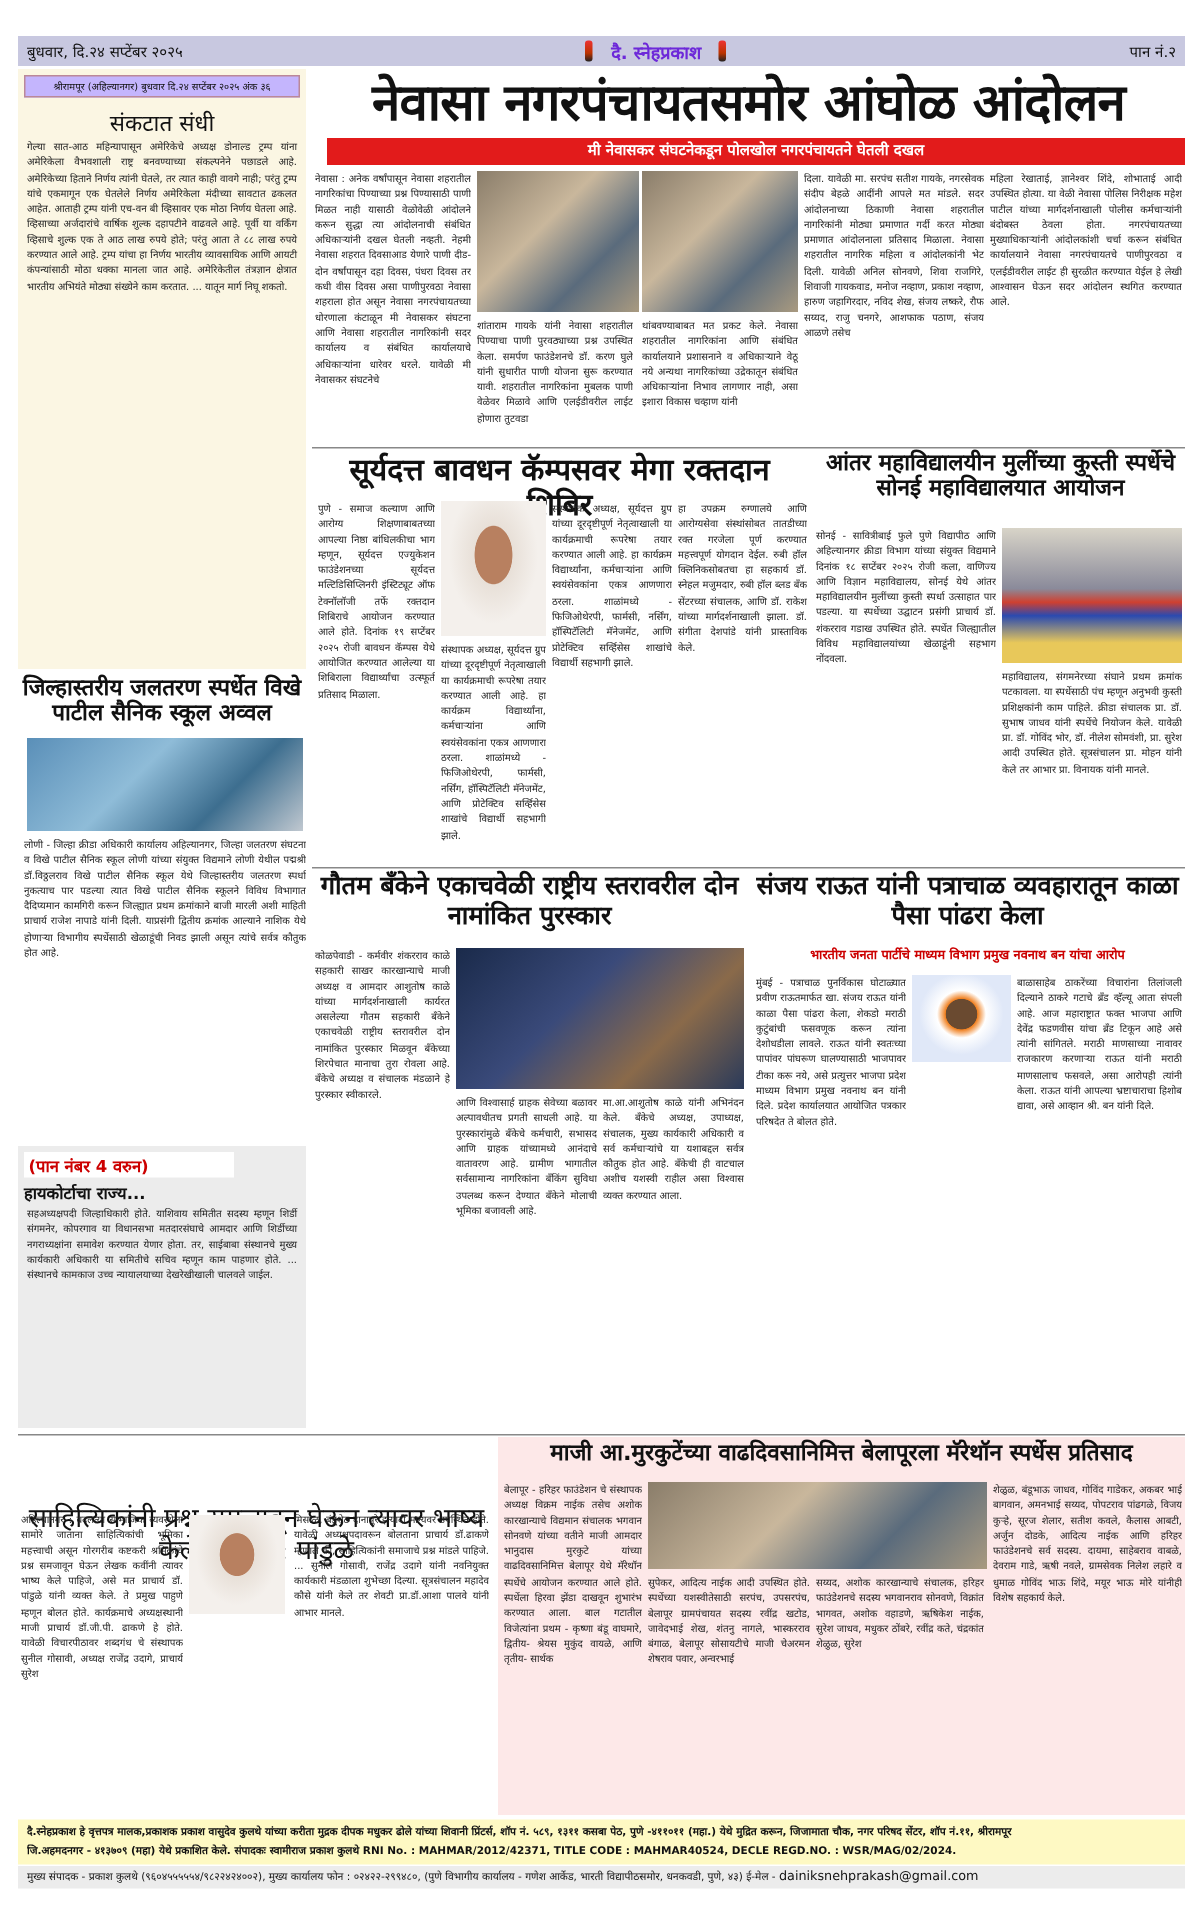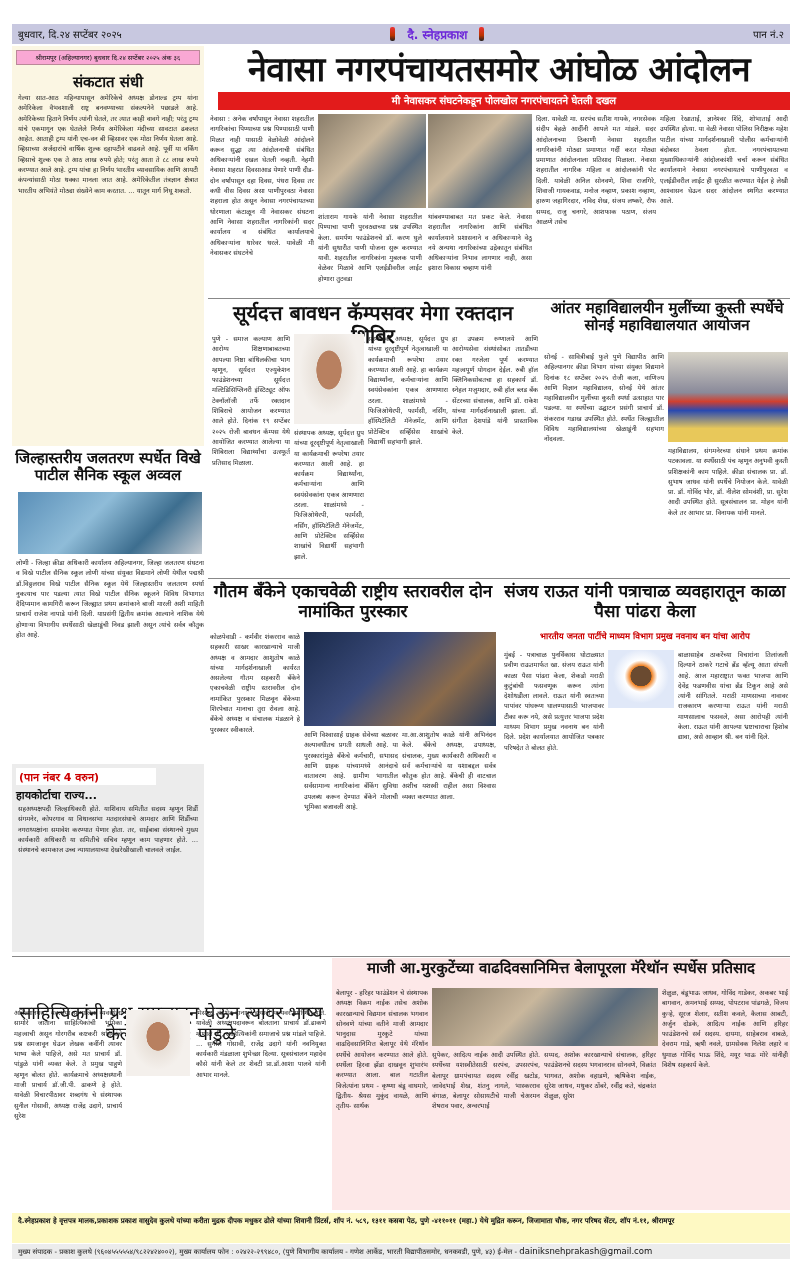--- a/index.html
+++ b/index.html
@@ -3,22 +3,22 @@
 <meta charset="utf-8">
 <style>
   * { box-sizing: border-box; margin: 0; padding: 0; }
   body { width: 800px; height: 1274px; background: #fff; font-family: "DejaVu Serif", serif; color: #111; position: relative; overflow: hidden; }
   .abs { position: absolute; }
   .topbar { left: 12px; top: 24px; width: 778px; height: 20px; background: #c8c8e0; display: flex; align-items: center; justify-content: space-between; padding: 0 6px; font-size: 10px; font-family: "DejaVu Sans", sans-serif; }
   .topbar .brand { color: #6d28d9; font-weight: bold; font-size: 12px; display: flex; align-items: center; gap: 12px; }
   .lamp { width: 5px; height: 14px; background: linear-gradient(#e33, #b30 60%, #222); border-radius: 2px; display: inline-block; }
   .editorial { left: 12px; top: 46px; width: 192px; height: 400px; background: #fbf6e3; }
   .ed-title { font-size: 34px; font-weight: bold; text-align: center; margin-top: 4px; letter-spacing: 1px; font-family: "DejaVu Serif", serif; }
-  .ed-meta { margin: 4px 4px 0; border: 1px solid #b89; background: #f9a8d4; font-size: 6.5px; text-align: center; padding: 2px; font-family: "DejaVu Sans", sans-serif; }
-  .ed-head { font-size: 15px; font-weight: bold; text-align: center; margin-top: 6px; font-family: "DejaVu Sans", sans-serif; }
+  .ed-meta { margin: 4px 4px 0; border: 1px solid #b89; background: #c4b5fd; font-size: 6.5px; text-align: center; padding: 2px; font-family: "DejaVu Sans", sans-serif; }
+  .ed-head { font-size: 15px; font-weight: normal; text-align: center; margin-top: 6px; font-family: "DejaVu Sans", sans-serif; }
   .body-text { font-size: 6.6px; line-height: 10.3px; text-align: justify; font-family: "DejaVu Sans", sans-serif; color: #222; }
   .ed-body { padding: 2px 6px; }
   .main-head { left: 208px; top: 46px; width: 582px; height: 46px; font-size: 34px; font-weight: bold; text-align: center; font-family: "DejaVu Sans", sans-serif; letter-spacing: -0.5px; line-height: 46px; }
   .redbar { left: 218px; top: 92px; width: 572px; height: 18px; background: #e21b1b; color: #fff; font-size: 10px; text-align: center; line-height: 18px; font-family: "DejaVu Sans", sans-serif; font-weight: bold; }
   .photo { background: linear-gradient(135deg, #8a7d6a, #c9b79c 40%, #5a6b7c 70%, #a99a80); }
   .photo.blue { background: linear-gradient(135deg, #5a8fb8, #8fbcd8 40%, #3d6e8f 70%, #c0c8d0); }
   .photo.dark { background: linear-gradient(135deg, #1a2a4a, #3a4a7a 40%, #8a6a4a 70%, #2a3a5a); }
   .photo.face { background: radial-gradient(ellipse at 50% 40%, #b88060 25%, #e8e0d8 26%, #f4f0ec 60%); }
   .photo.face2 { background: radial-gradient(ellipse at 50% 45%, #6a4a30 22%, #f08020 23%, #fff 35%, #e0e8f8 60%); }
   .photo.wrestle { background: linear-gradient(180deg, #d8d4c8 0%, #8a8a9a 45%, #d04030 55%, #2a4ab0 65%, #e8c85a 85%); }
@@ -109,17 +109,18 @@
 <div class="abs pinkbox" style="left:332px;top:958px;width:458px;height:252px;"></div>
 <div class="abs sec-head" style="left:334px;top:960px;width:454px;font-size:15px;">माजी आ.मुरकुटेंच्या वाढदिवसानिमित्त बेलापूरला मॅरेथॉन स्पर्धेस प्रतिसाद</div>
 <div class="col body-text" style="left:336px;top:988px;width:92px;height:220px;overflow:hidden">बेलापूर - हरिहर फाउंडेशन चे संस्थापक अध्यक्ष विक्रम नाईक तसेच अशोक कारखान्याचे विद्यमान संचालक भगवान सोनवणे यांच्या वतीने माजी आमदार भानुदास मुरकुटे यांच्या वाढदिवसानिमित्त बेलापूर येथे मॅरेथॉन स्पर्धेचे आयोजन करण्यात आले होते. स्पर्धेला हिरवा झेंडा दाखवून शुभारंभ करण्यात आला. बाल गटातील विजेत्यांना प्रथम - कृष्णा बंडू वाघमारे, द्वितीय- श्रेयस मुकुंद वायळे, आणि तृतीय- सार्थक</div>
 <div class="abs photo" style="left:432px;top:988px;width:226px;height:58px;"></div>
 <div class="col body-text" style="left:432px;top:1050px;width:108px;height:158px;overflow:hidden">सुपेकर, आदित्य नाईक आदी उपस्थित होते. स्पर्धेच्या यशस्वीतेसाठी सरपंच, उपसरपंच, बेलापूर ग्रामपंचायत सदस्य रवींद्र खटोड, जावेदभाई शेख, शंतनु नागले, भास्करराव बंगाळ, बेलापूर सोसायटीचे माजी चेअरमन शेषराव पवार, अन्वरभाई</div>
 <div class="col body-text" style="left:544px;top:1050px;width:112px;height:158px;overflow:hidden">सय्यद, अशोक कारखान्याचे संचालक, हरिहर फाउंडेशनचे सदस्य भगवानराव सोनवणे, विक्रांत भागवत, अशोक वहाडणे, ऋषिकेश नाईक, सुरेश जाधव, मधुकर ठोंबरे, रवींद्र कते, चंद्रकांत शेळुळ, सुरेश</div>
 <div class="col body-text" style="left:662px;top:988px;width:126px;height:220px;overflow:hidden">शेळुळ, बंडूभाऊ जाधव, गोविंद गाडेकर, अकबर भाई बागवान, अमनभाई सय्यद, पोपटराव पांढगळे, विजय कुऱ्हे, सूरज शेलार, सतीश कवले, कैलास आबटी, अर्जुन दोडके, आदित्य नाईक आणि हरिहर फाउंडेशनचे सर्व सदस्य. दायमा, साहेबराव वाबळे, देवराम गाडे, ऋषी नवले, ग्रामसेवक निलेश लहारे व धुमाळ गोविंद भाऊ शिंदे, मयूर भाऊ मोरे यांनीही विशेष सहकार्य केले.</div>
 
 <div class="abs footer1">
   <div style="white-space:nowrap;overflow:hidden">दै.स्नेहप्रकाश हे वृत्तपत्र मालक,प्रकाशक प्रकाश वासुदेव कुलथे यांच्या करीता मुद्रक दीपक मधुकर ढोले यांच्या शिवानी प्रिंटर्स, शॉप नं. ५८९, १३११ कसबा पेठ, पुणे -४११०११ (महा.) येथे मुद्रित करून, जिजामाता चौक, नगर परिषद सेंटर, शॉप नं.११, श्रीरामपूर</div>
+  <div style="white-space:nowrap;overflow:hidden">जि.अहमदनगर - ४१३७०९ (महा) येथे प्रकाशित केले. संपादकः स्वामीराज प्रकाश कुलथे RNI No. : MAHMAR/2012/42371, TITLE CODE : MAHMAR40524, DECLE REGD.NO. : WSR/MAG/02/2024.</div>
 </div>
 <div class="abs footer2">
   <span>मुख्य संपादक - प्रकाश कुलथे (९६०४५५५५५४/९८२२४२४००२), मुख्य कार्यालय फोन : ०२४२२-२९९४८०, (पुणे विभागीय कार्यालय - गणेश आर्केड, भारती विद्यापीठसमोर, धनकवडी, पुणे, ४३) ई-मेल -</span>
   <span class="email">dainiksnehprakash@gmail.com</span>
 </div>
 
 </body></html>

